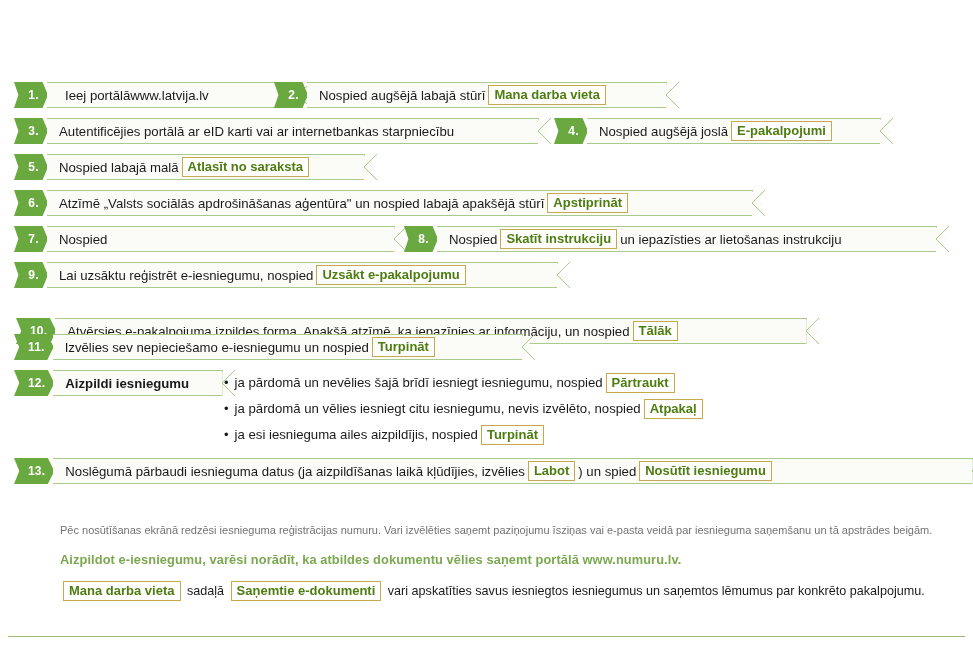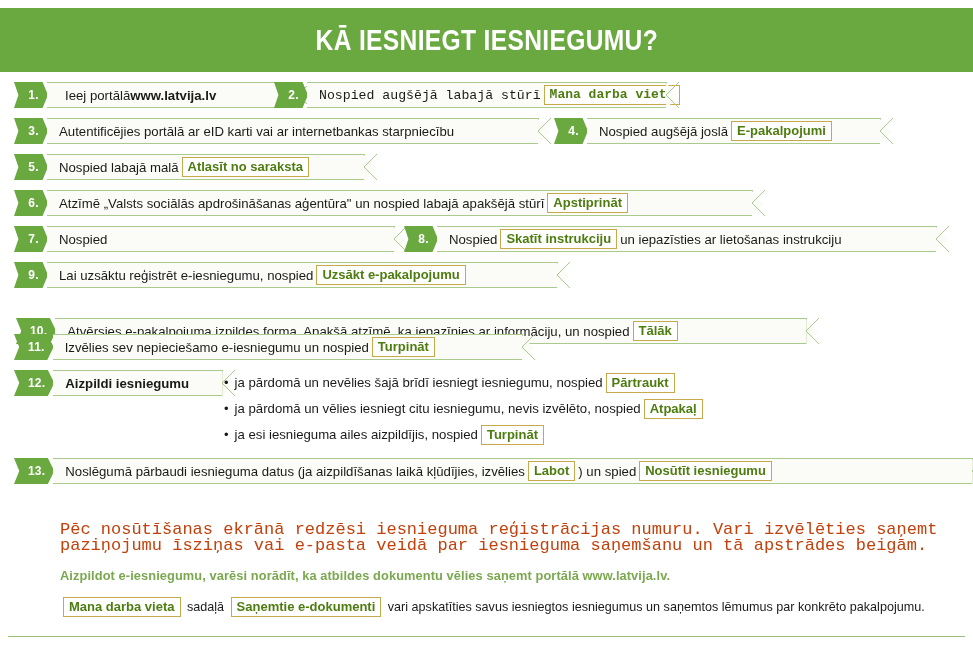--- a/index.html
+++ b/index.html
@@ -71,53 +71,50 @@
 
   
   .bullets{
     position:absolute;left:224px;top:0;font-size:13.2px;line-height:26px;
   }
   .bullet{white-space:nowrap;height:26px;display:flex;align-items:center;}
   .bullet .dot{display:inline-block;margin-right:6px;font-size:13px;}
 
   
   .footer{position:absolute;left:60px;top:522px;width:900px;}
-  .p1{font-size:17px;line-height:16px;width:890px;color:#c2410c;font-family:Liberation Mono, monospace;}
+  .p1{font-size:11px;line-height:16px;width:890px;color:#737373;}
   .p-green{
     margin-top:14px;font-size:12.8px;color:#7ba84f;font-weight:bold;
     letter-spacing:.1px;
   }
   .p-green .lnk{font-weight:bold;}
   .p-last{margin-top:14px;font-size:12.6px;line-height:18px;color:#1a1a1a;white-space:nowrap;}
 
   .bottom-rule{
     position:absolute;left:8px;top:636px;width:957px;height:1px;background:#9cbf78;
   }
 </style>
 </head>
 <body>
 
 <div class="page">
 
-  <div class="header">
-    <div class="header-title">KĀ IESNIEGT IESNIEGUMU?</div>
-  </div>
 
   <div class="steps">
       <div class="row">
         <div class="grp" style="left: 14px;">
           <div class="badge">1.</div>
           <div class="banner" style="width: 252px; padding-left: 18px;">
             <span>Ieej portālā </span>
-            <span style="font-weight: bold;">www.latvija.lv</span>
+            <span style="font-weight: normal;">www.latvija.lv</span>
           </div>
         </div>
         <div class="grp" style="left: 274px;">
           <div class="badge">2.</div>
-          <div class="banner" style="width: 360px; font-family: Liberation Mono, monospace;">
+          <div class="banner" style="width: 360px;">
             <span>Nospied augšējā labajā stūrī </span>
             <span class="fld">Mana darba vieta</span>
           </div>
         </div>
       </div>
       <div class="row">
         <div class="grp" style="left: 14px;">
           <div class="badge">3.</div>
           <div class="banner" style="width: 492px;">
             <span>Autentificējies portālā ar eID karti vai ar internetbankas starpniecību</span>
@@ -226,21 +223,21 @@
             <span>) un spied </span>
             <span class="fld">Nosūtīt iesniegumu</span>
           </div>
         </div>
       </div>
     </div>
 
   <div class="footer">
     <div class="p1">Pēc nosūtīšanas ekrānā redzēsi iesnieguma reģistrācijas numuru. Vari izvēlēties saņemt paziņojumu īsziņas vai e-pasta veidā par iesnieguma saņemšanu un tā apstrādes beigām.</div>
     <div class="p-green">
-      <span>Aizpildot e-iesniegumu, varēsi norādīt, ka atbildes dokumentu vēlies saņemt portālā </span><span class="lnk">www.latvija.lv.</span>
+      <span>Aizpildot e-iesniegumu, varēsi norādīt, ka atbildes dokumentu vēlies saņemt portālā </span><span class="lnk">www.numuru.lv.</span>
     </div>
     <div class="p-last">
       <span class="fld">Mana darba vieta</span><span> sadaļā </span><span class="fld">Saņemtie e-dokumenti</span><span> vari apskatīties savus iesniegtos iesniegumus un saņemtos lēmumus par konkrēto pakalpojumu.</span>
     </div>
   </div>
 
   <div class="bottom-rule"></div>
 </div>
 
 </body></html>

